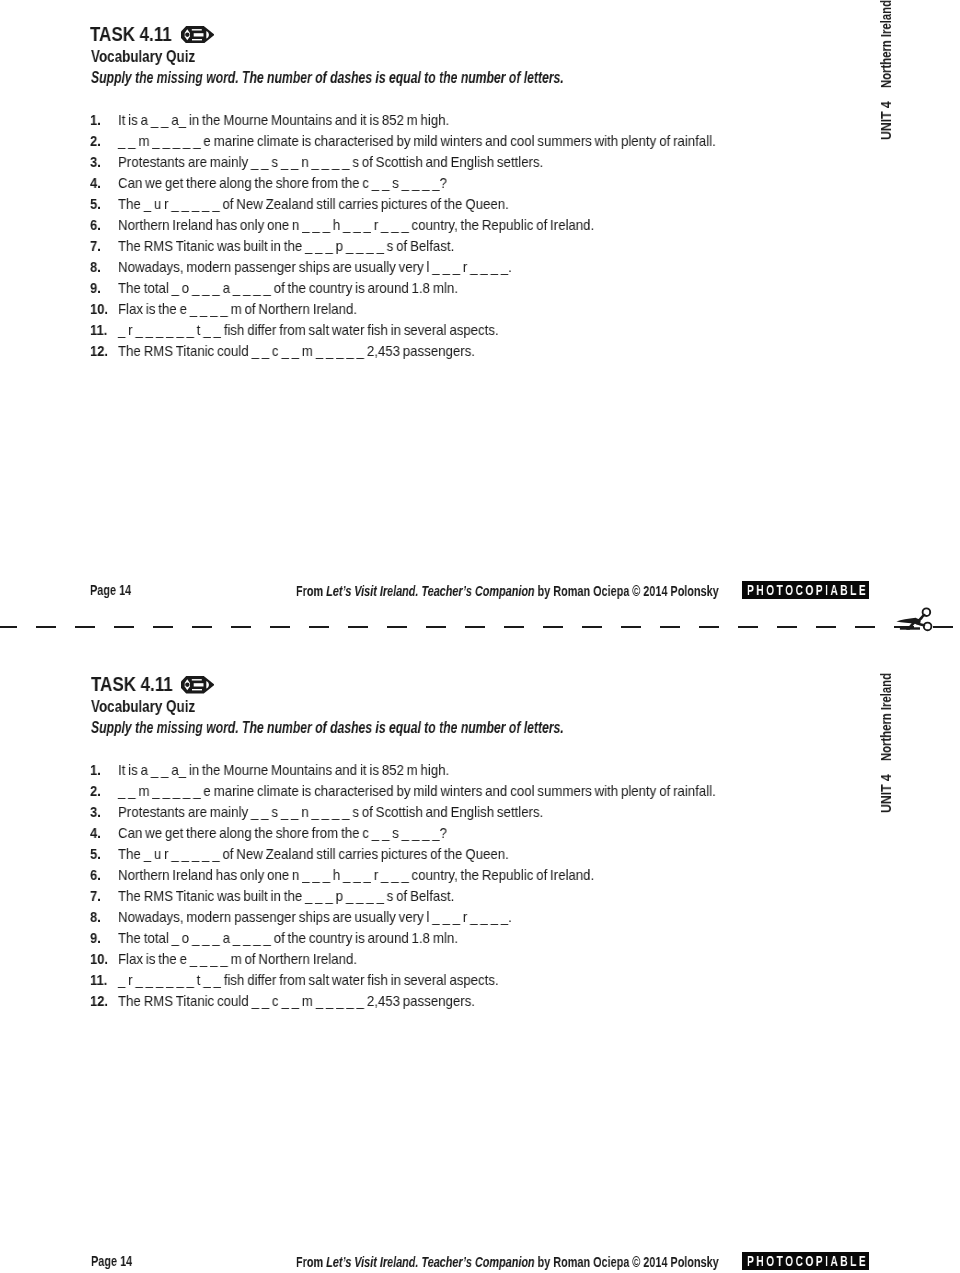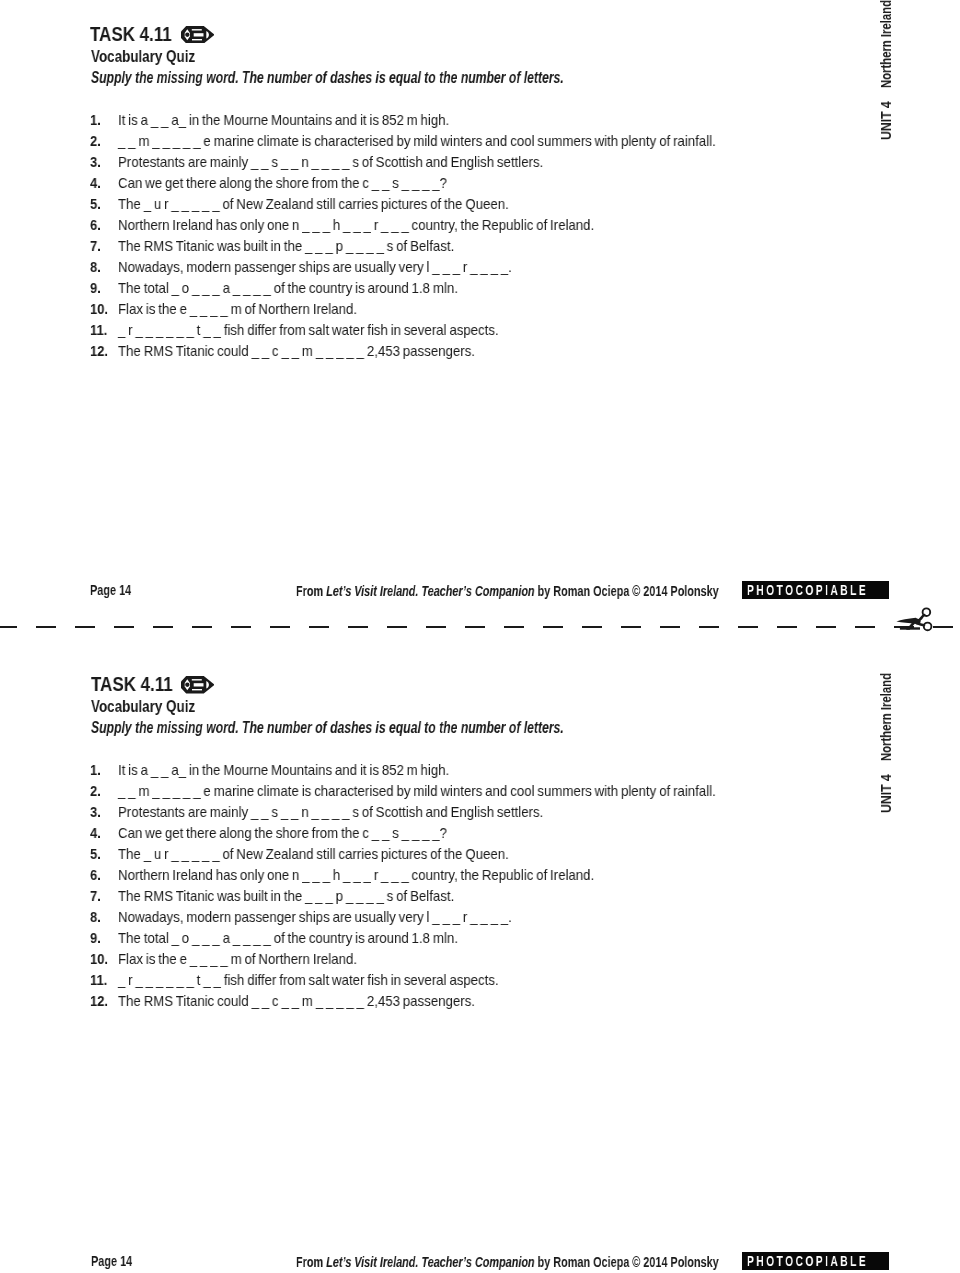--- a/index.html
+++ b/index.html
@@ -26,21 +26,21 @@
 
   ol.items{list-style:none;margin:0;padding:0;position:absolute;left:0;top:0;
      font-size:14.4px;}
   ol.items li{position:absolute;left:0;width:100%;height:0;}
   ol.items li .num{font-weight:700;transform:scaleX(.9);}
   ol.items li .txt{transform:scaleX(.9201);word-spacing:-0.9px;}
 
   .pagelabel{font-weight:700;font-size:14.3px;transform:scaleX(.762);}
   .credit{font-weight:700;font-size:14.3px;transform:scaleX(.759);}
   .credit i{font-style:italic;}
-  .photocopiable{position:absolute;background:#080808;overflow:hidden;padding-left:20px;}
+  .photocopiable{position:absolute;background:#080808;overflow:hidden;}
   .photocopiable span{position:absolute;display:block;white-space:pre;color:#ffffff;
      font-weight:700;font-size:14px;letter-spacing:3.4px;transform-origin:left top;
      transform:scaleX(.73);line-height:1.15;}
 
   .sidetab{position:absolute;width:0;height:0;font-weight:700;font-size:14.5px;line-height:1;}
   .sidetab .unit,.sidetab .topic{position:absolute;left:0;top:0;display:block;
      transform-origin:left top;white-space:pre;}
   .sidetab .unit{transform:rotate(-90deg) scaleX(.845);}
   .sidetab .topic{transform:rotate(-90deg) scaleX(.780);}
 

